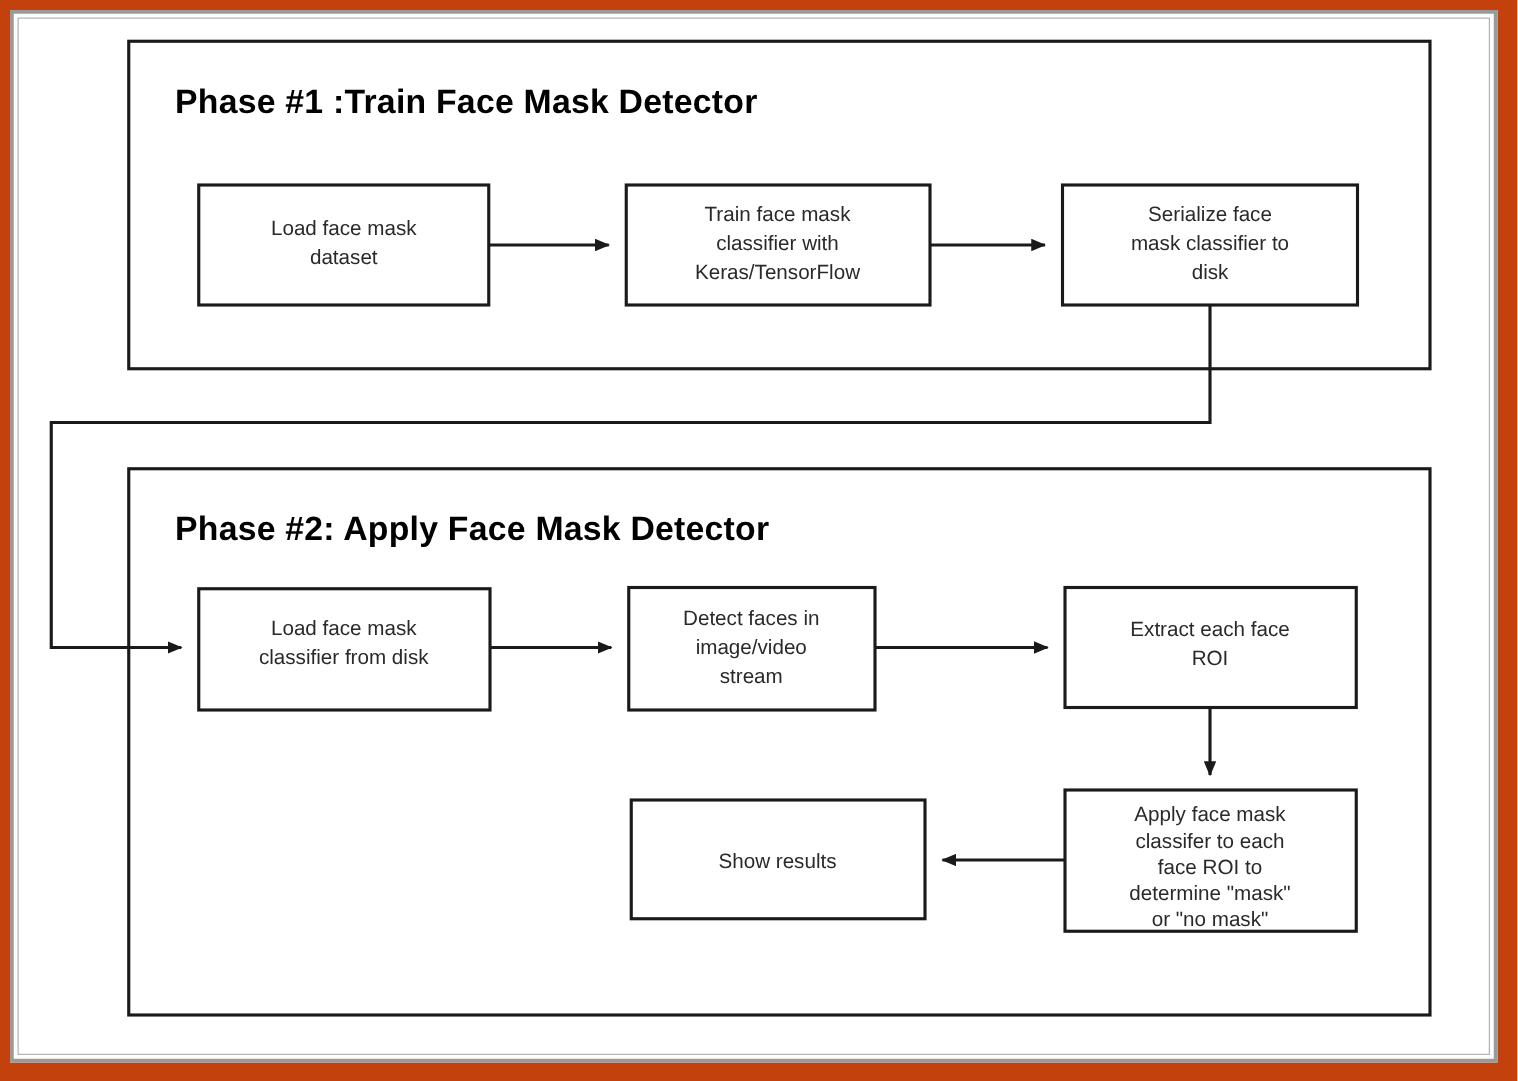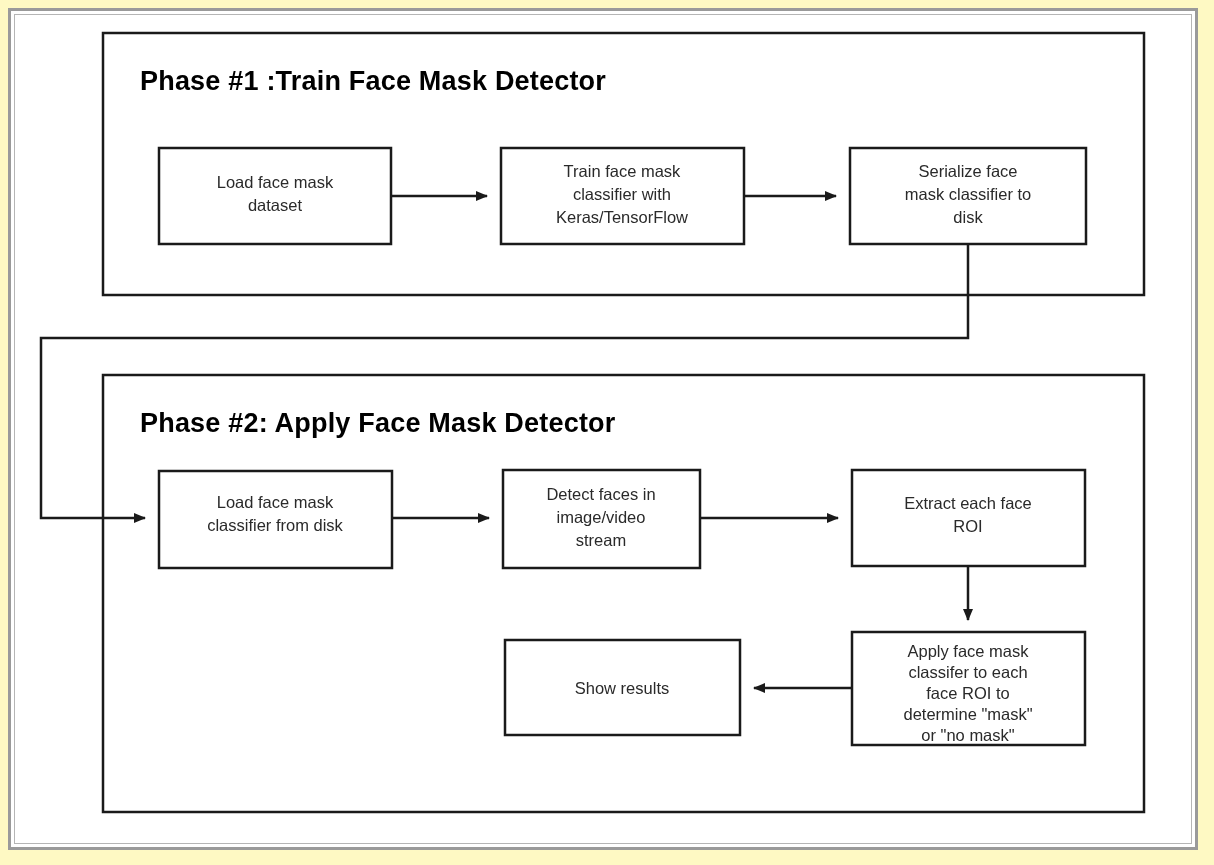--- a/index.html
+++ b/index.html
@@ -8,21 +8,21 @@
     padding: 0;
     background: #ffffff;
   }
   body {
     font-family: "Liberation Sans", sans-serif;
   }
   #canvas {
     position: relative;
     width: 1214px;
     height: 865px;
-    background: #fef9c3;
+    background: #c2410c;
     overflow: hidden;
   }
   
   .outer-frame {
     position: absolute;
     left: 8px;
     top: 8px;
     width: 1190px;
     height: 842px;
     box-sizing: border-box;

